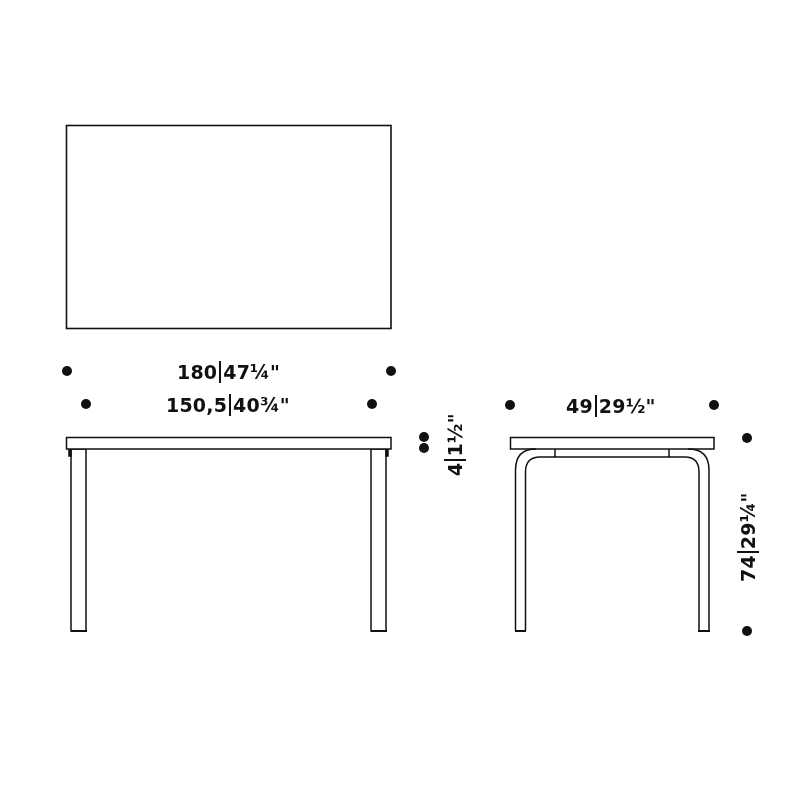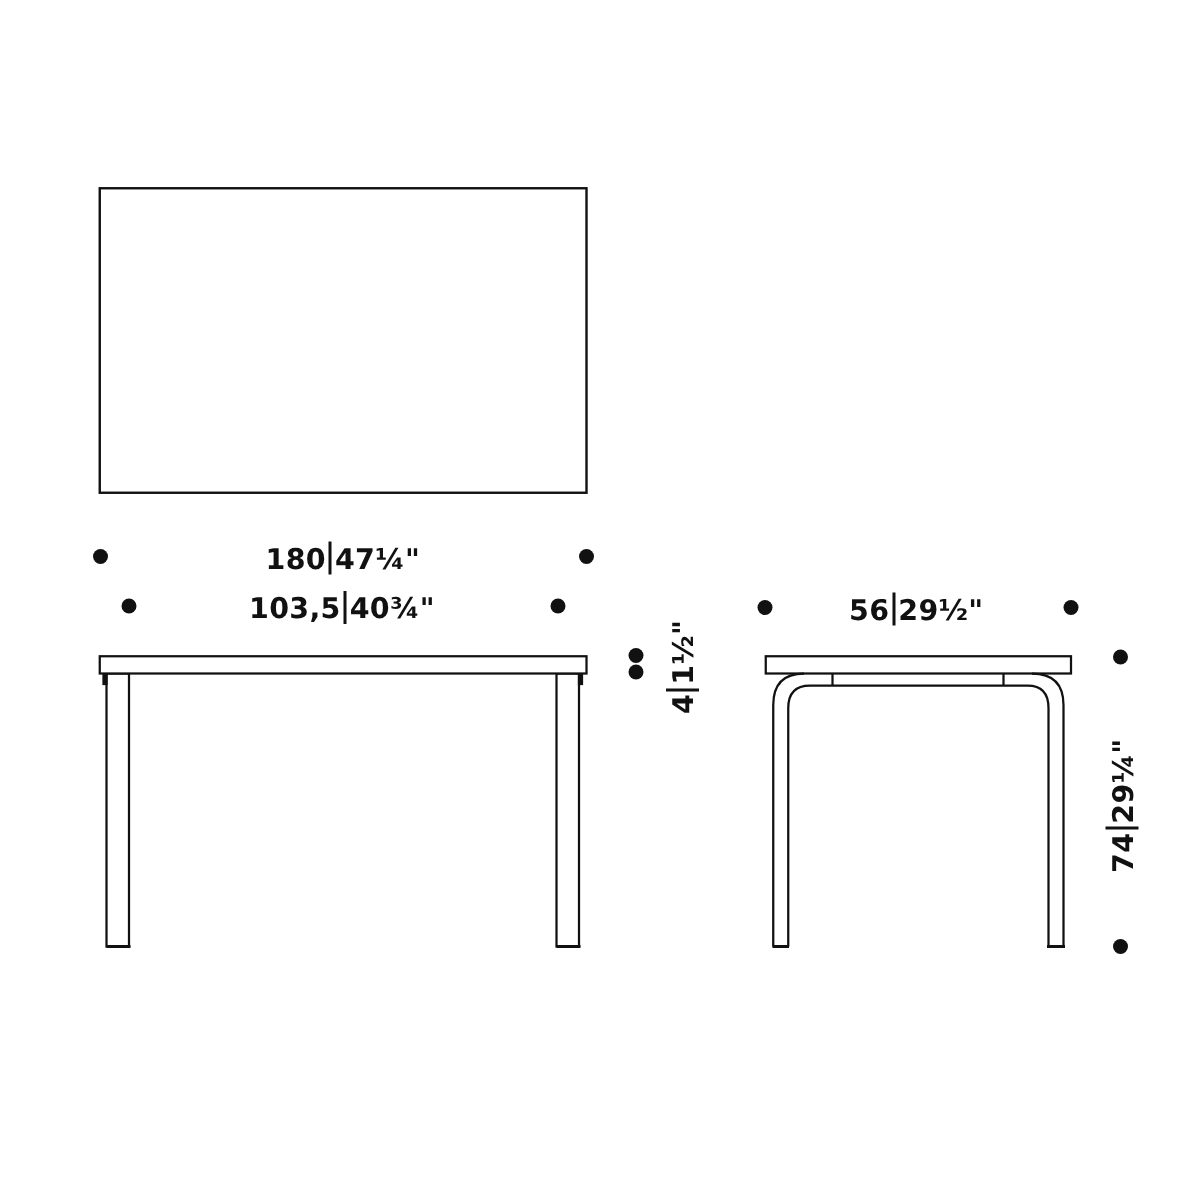--- a/index.html
+++ b/index.html
@@ -94,25 +94,25 @@
 <div class="dot" style="left:510px; top:405px;"></div>
 <div class="dot" style="left:714px; top:405px;"></div>
 <div class="dot" style="left:747px; top:438px;"></div>
 <div class="dot" style="left:747px; top:631px;"></div>
 
 <div class="dim-label" style="left:177px; top:361px;">
   <span>180</span><span class="sep"></span><span>47¼"</span>
 </div>
 
 <div class="dim-label" style="left:166px; top:394px;">
-  <span>103,5</span><span class="sep"></span><span>40¾"</span>
+  <span>150,5</span><span class="sep"></span><span>40¾"</span>
 </div>
 
 <div class="dim-label" style="left:566px; top:395px;">
-  <span>56</span><span class="sep"></span><span>29½"</span>
+  <span>49</span><span class="sep"></span><span>29½"</span>
 </div>
 
 <div class="dim-label vertical" style="left:444px; top:476px;">
   <span>4</span><span class="sep"></span><span>1½"</span>
 </div>
 
 <div class="dim-label vertical" style="left:737px; top:582px;">
   <span>74</span><span class="sep"></span><span>29¼"</span>
 </div>
 

